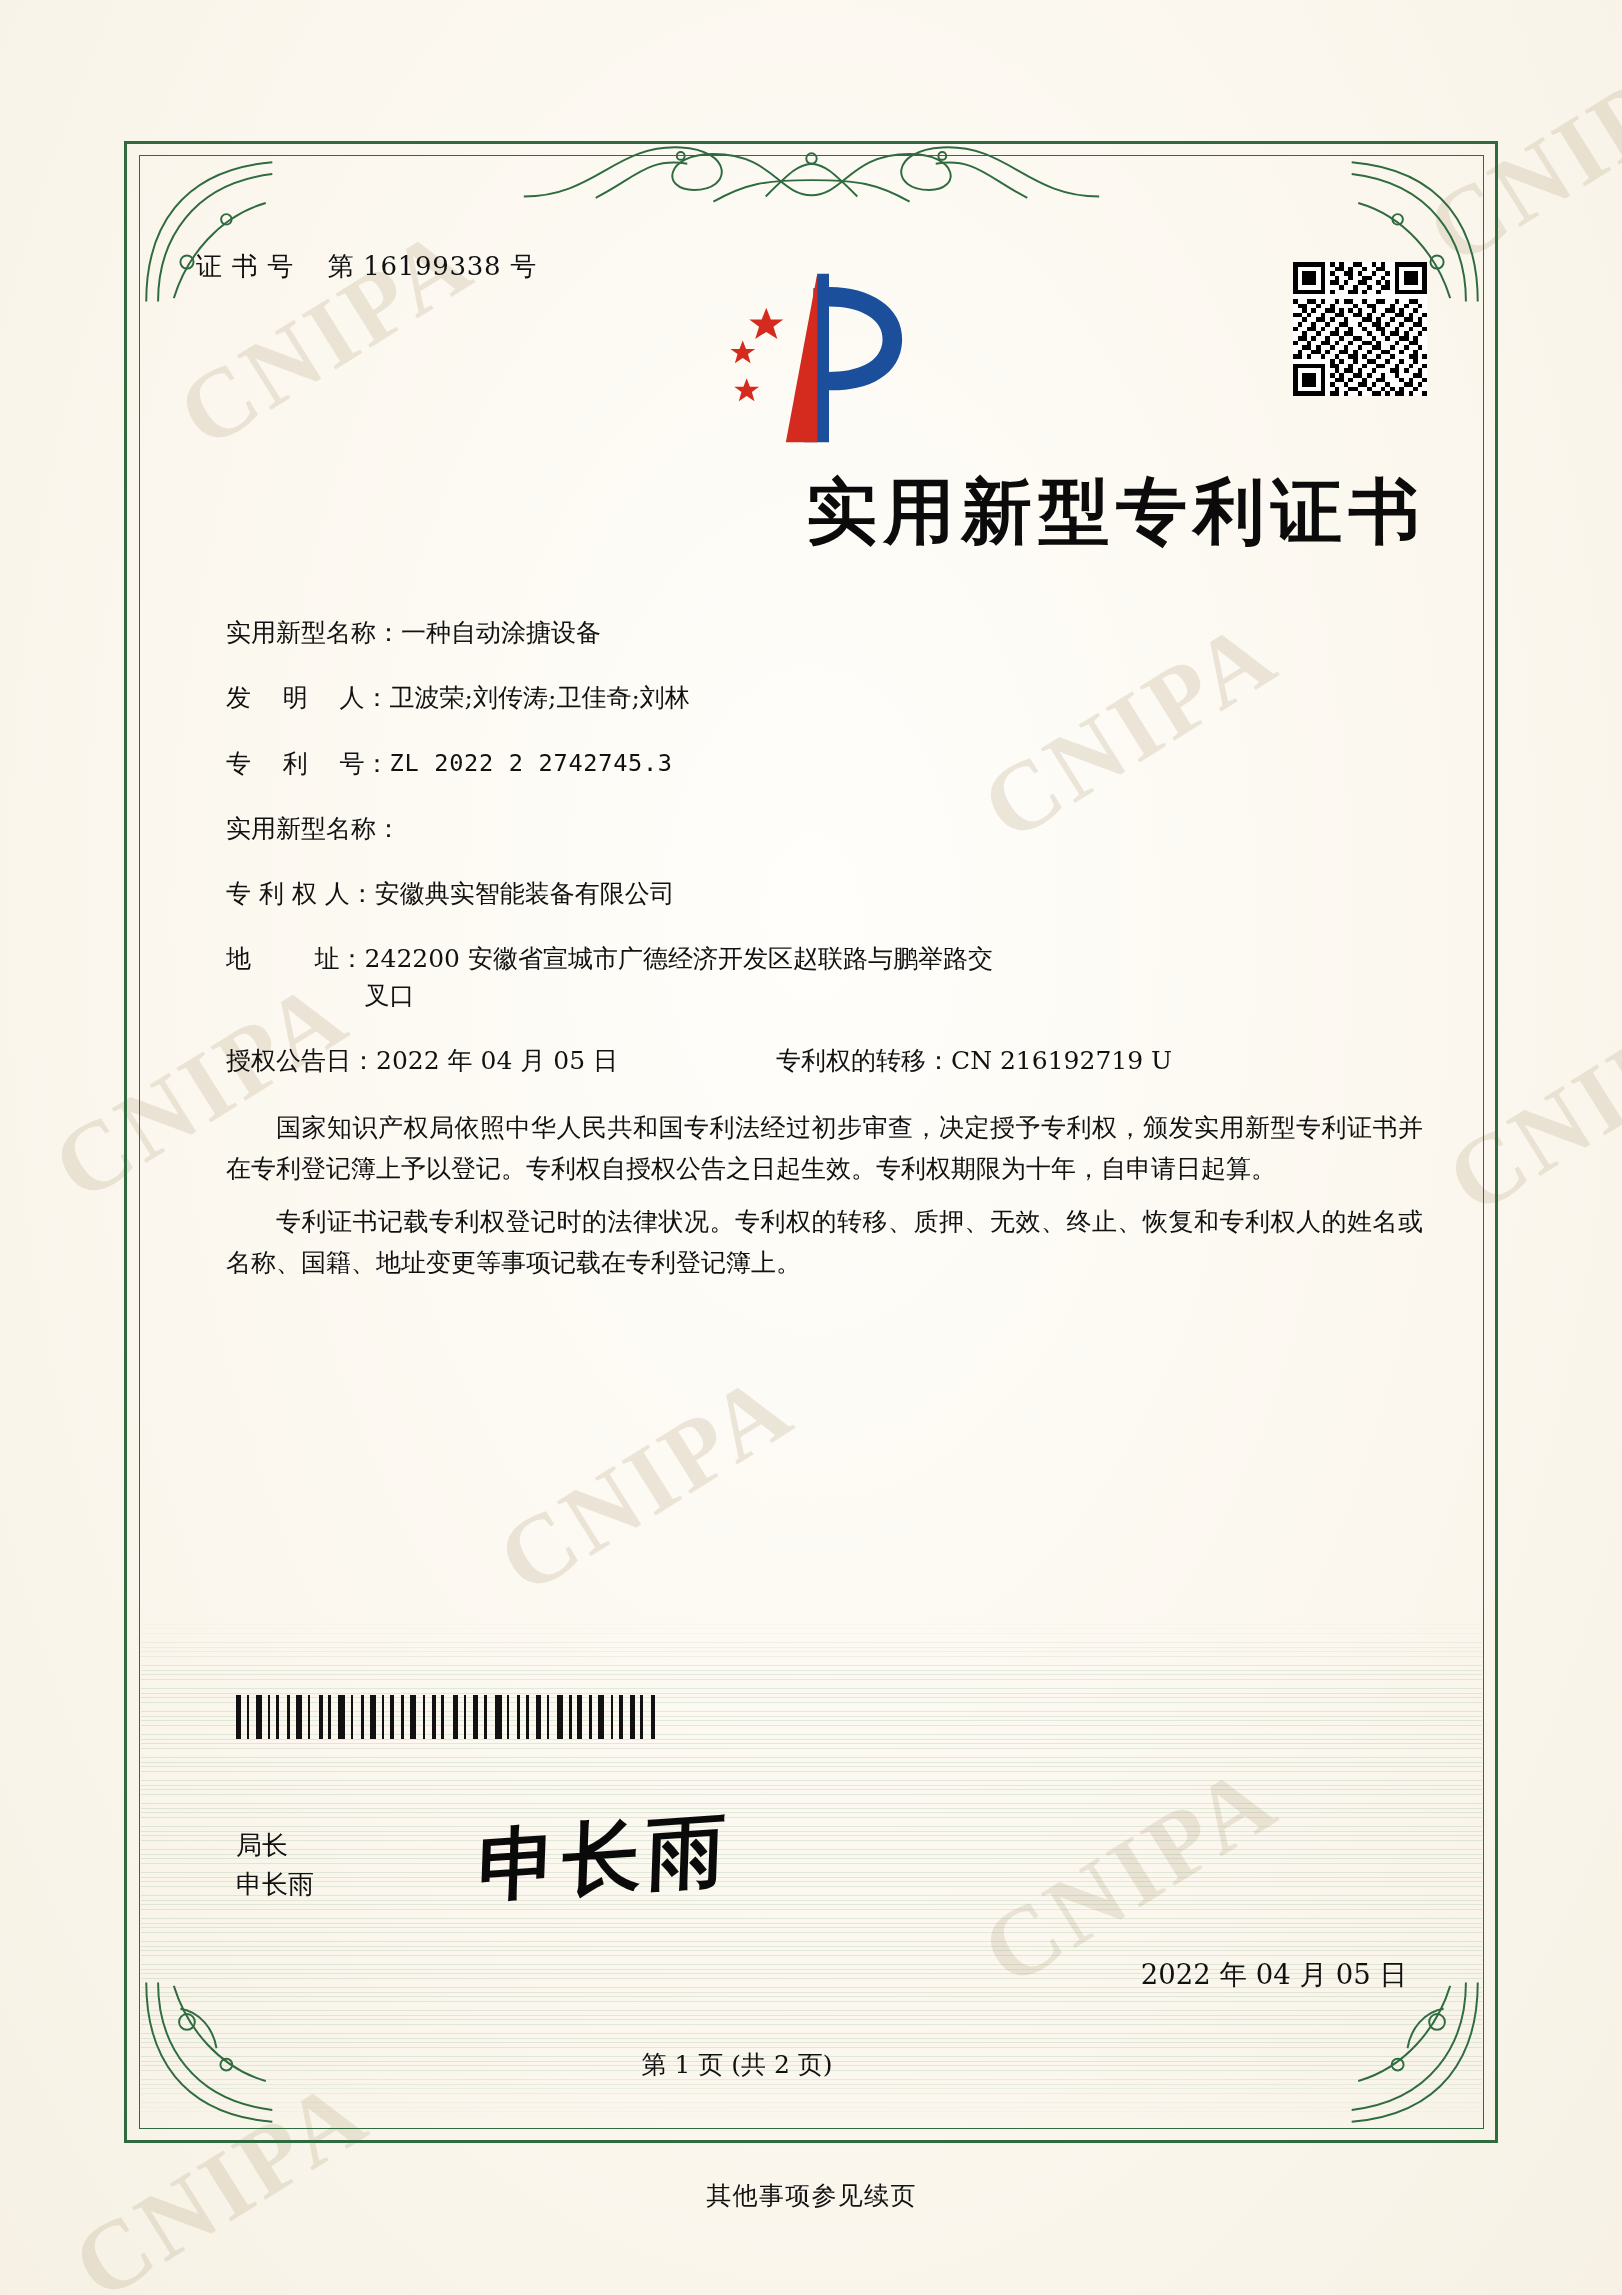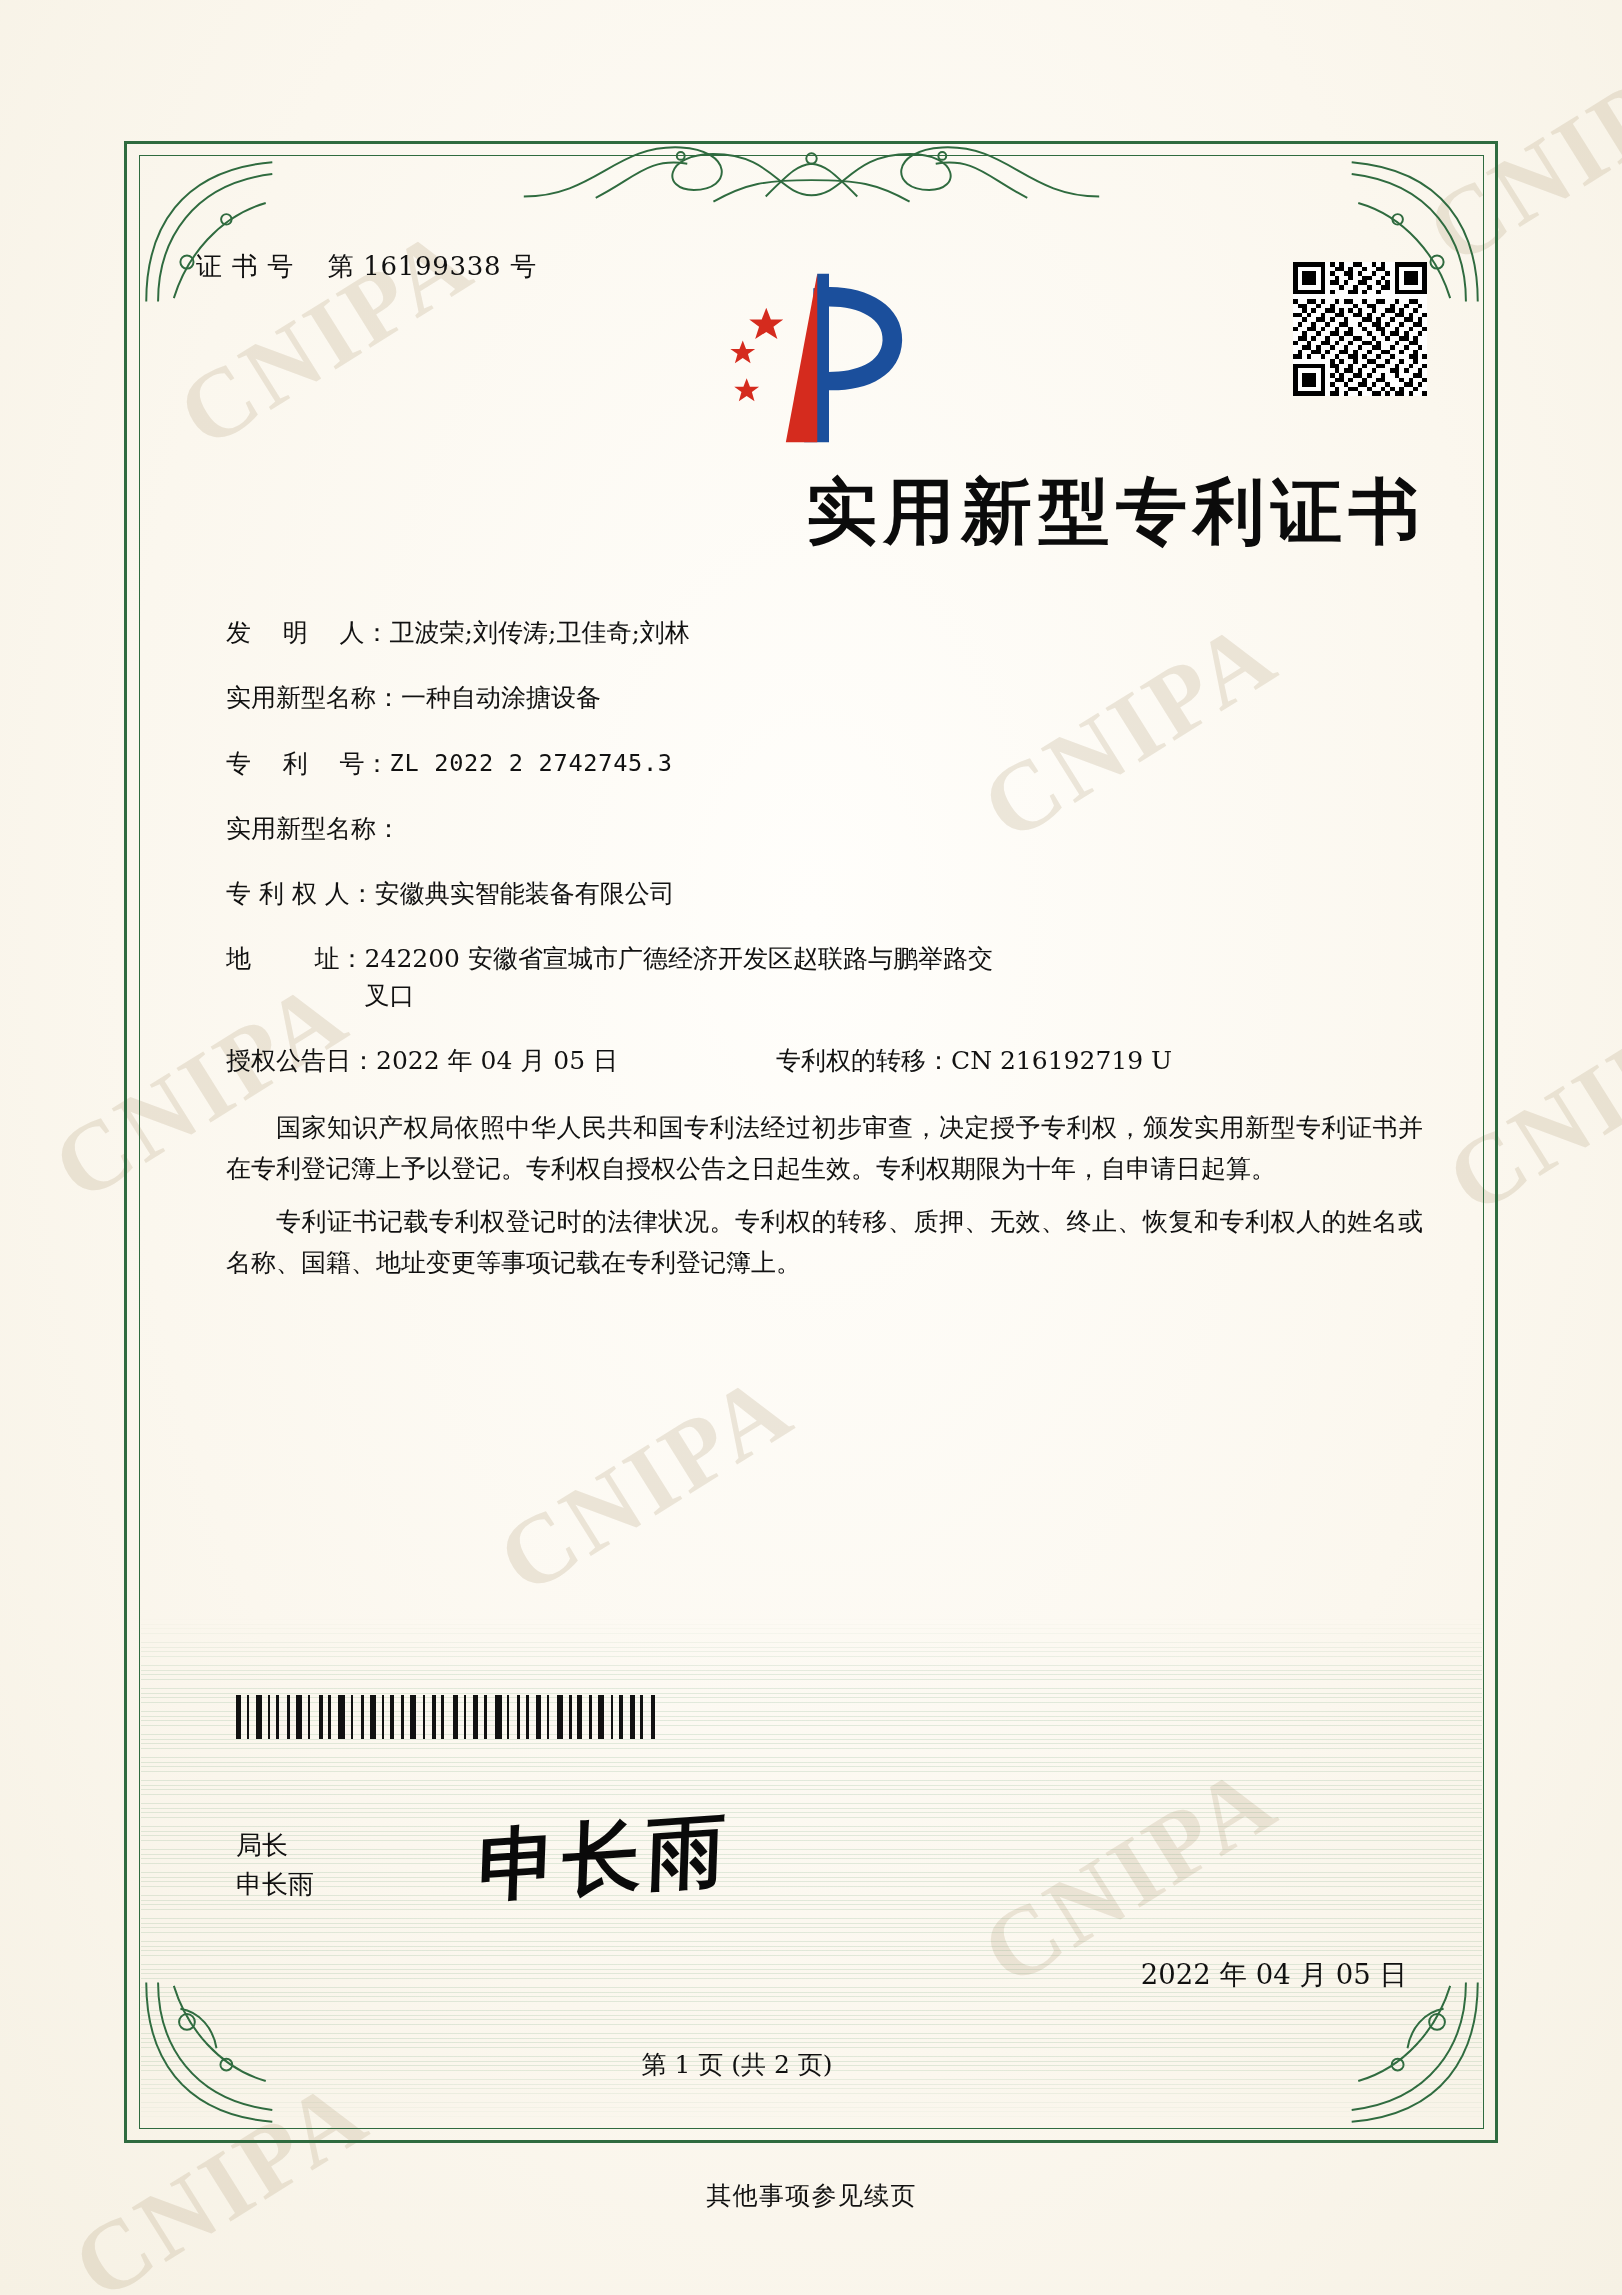--- a/index.html
+++ b/index.html
@@ -559,27 +559,27 @@
       <span>证 书 号</span>
       <span style="display:inline-block;width:15.7px"></span>
       <span>第 16199338 号</span>
     </div>
 
     <div class="title">实用新型专利证书</div>
 
     <div class="fields">
 
       <div class="field-row">
+        <div class="field-label">实用新型名称：</div>
+        <div class="field-value">一种自动涂搪设备</div>
+      </div>
+
+      <div class="field-row">
         <div class="field-label">发    明    人：</div>
         <div class="field-value">卫波荣;刘传涛;卫佳奇;刘林</div>
-      </div>
-
-      <div class="field-row">
-        <div class="field-label">实用新型名称：</div>
-        <div class="field-value">一种自动涂搪设备</div>
       </div>
 
       <div class="field-row">
         <div class="field-label">专    利    号：</div>
         <div class="field-value mono">ZL 2022 2 2742745.3</div>
       </div>
 
       <div class="field-row">
         <div class="field-label">实用新型名称：</div>
       </div>

